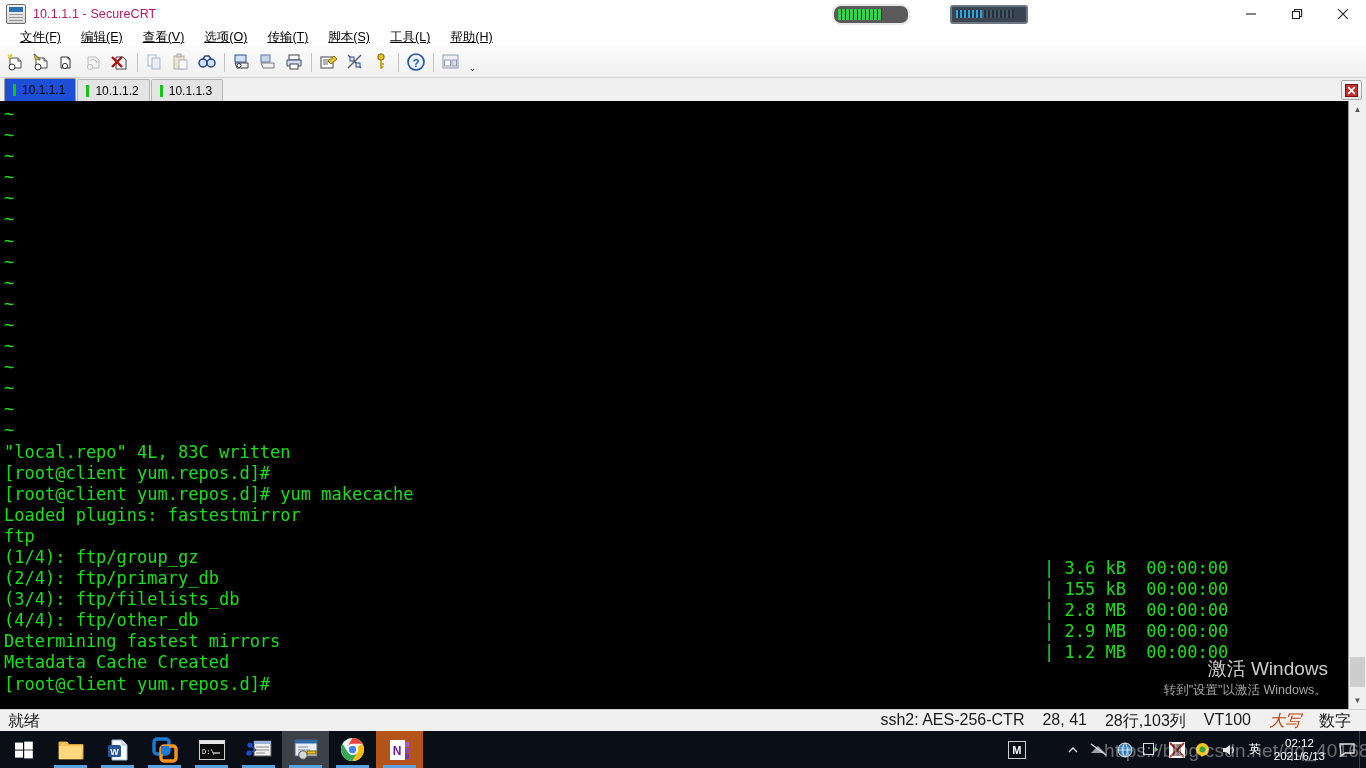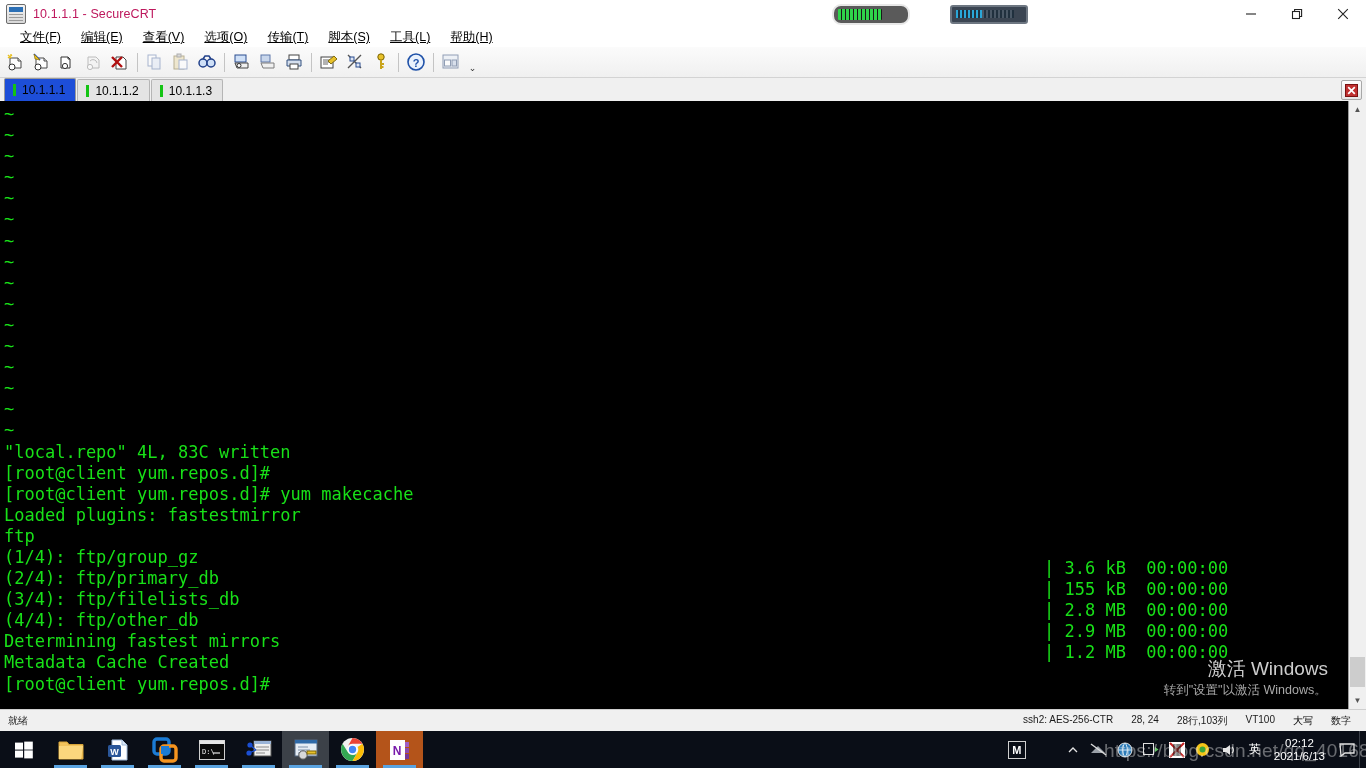--- a/index.html
+++ b/index.html
@@ -157,27 +157,27 @@
     pointer-events:none; user-select:none;
   }
   .activation .a1 { font-size:19px; color:#cdcdcd; line-height:24px;margin-left:44px;}
   .activation .a2 { font-size:12.5px; color:#a9a9a9; line-height:18px;}
 
   
   .statusbar {
     position:absolute; left:0; top:709px; width:1366px; height:22px;
     background:#f0f0f0;
     border-top:1px solid #cfcfcf;
-    font-size:10px; color:#1a1a1a;
+    font-size:16px; color:#1a1a1a;
     display:flex; align-items:center;
   }
   .sb-left { margin-left:8px; }
   .sb-right { position:absolute; right:6px; display:flex; align-items:flex-start; gap:0; }
   .sb-cell { padding:0 9px; white-space:nowrap; }
-  .sb-cell.dim { color:#000000; }
+  .sb-cell.dim { color:#c2410c;font-style:italic; }
 
   
   .taskbar {
     position:absolute; left:0; top:731px; width:1366px; height:37px;
     background:#0a0e17;
     display:flex; align-items:center;
   }
   .tb-item {
     width:47px; height:37px;
     display:flex; align-items:center; justify-content:center;
@@ -439,21 +439,21 @@
       <div class="arrow up">▲</div>
       <div class="thumb"></div>
       <div class="arrow down">▼</div>
     </div>
   </div>
 
   <div class="statusbar">
     <div class="sb-left">就绪</div>
     <div class="sb-right">
       <div class="sb-cell">ssh2: AES-256-CTR</div>
-      <div class="sb-cell">28, 24</div>
+      <div class="sb-cell">28, 41</div>
       <div class="sb-cell">28行,103列</div>
       <div class="sb-cell">VT100</div>
       <div class="sb-cell dim">大写</div>
       <div class="sb-cell">数字</div>
     </div>
   </div>
 
   <div class="taskbar">
 
     <div class="tb-item start">

